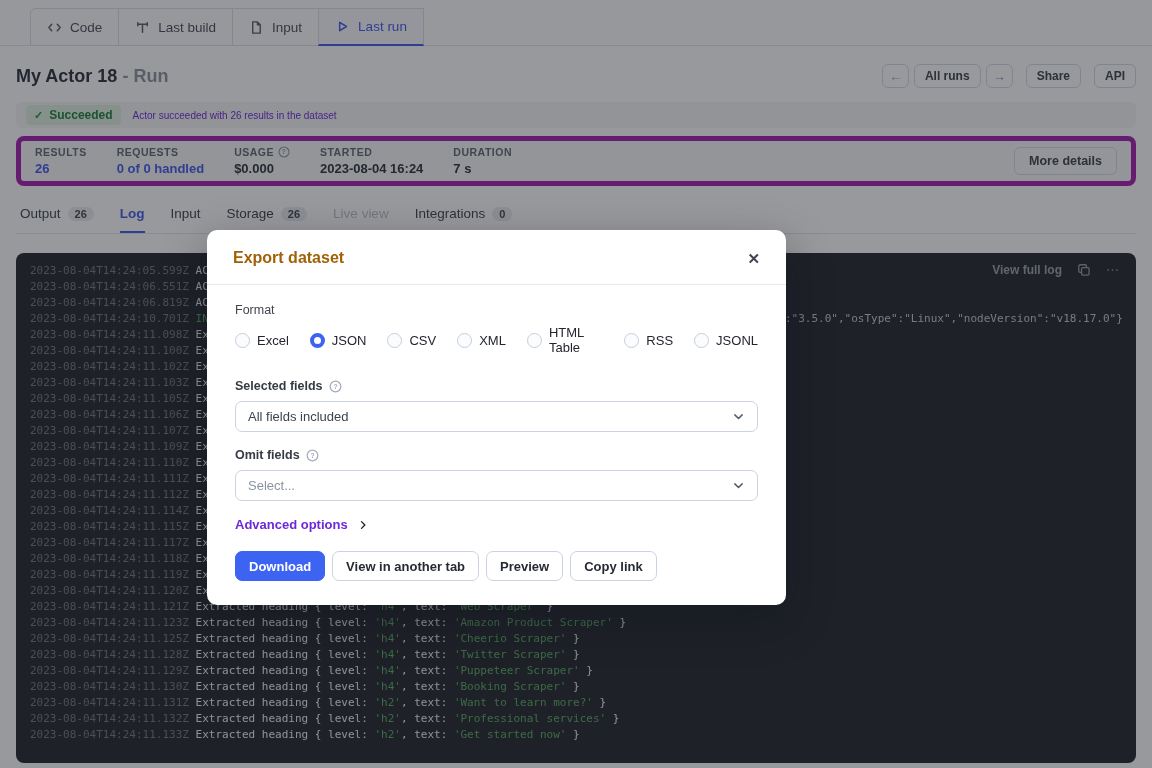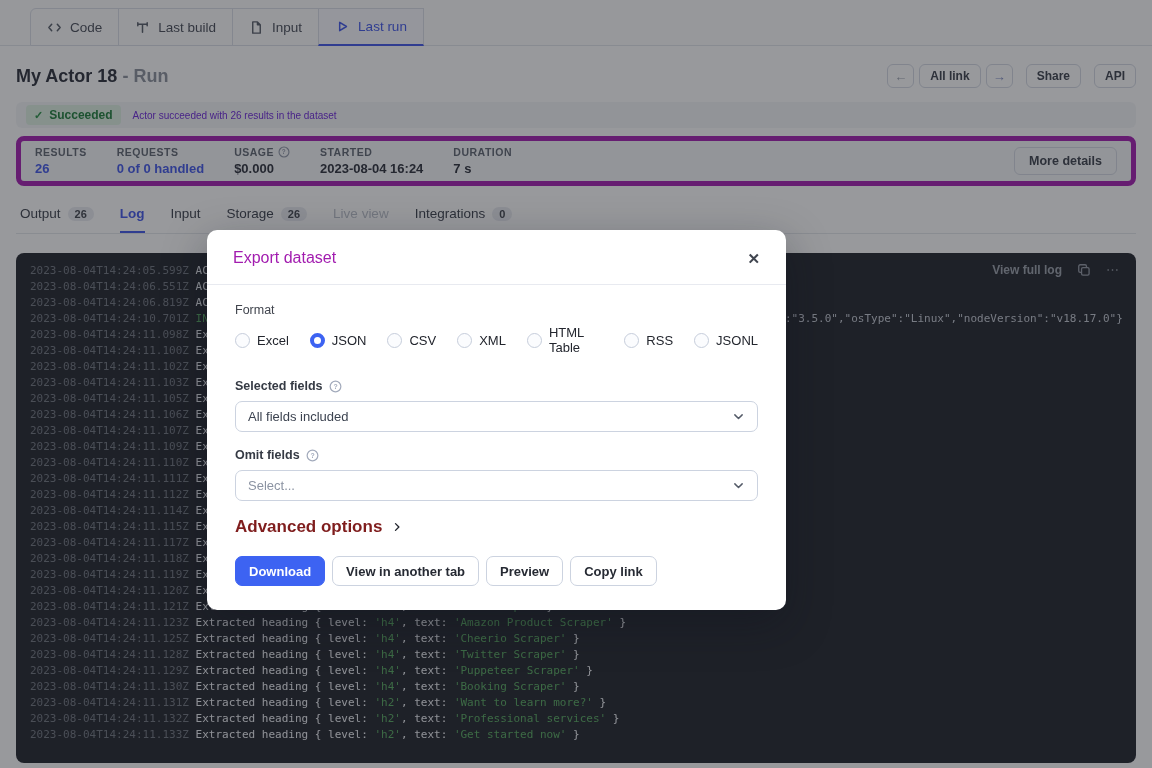--- a/index.html
+++ b/index.html
@@ -61,32 +61,32 @@
   .c-plain { color:#eceef2; }
   .c-green { color:#57a95f; }
   .c-dim { color:#c2c7d0; }
 
   
   .overlay { position:absolute; inset:0; background:rgba(28,30,38,0.45); z-index:10; }
 
   
   .modal { position:absolute; left:207px; top:230px; width:579px; background:#ffffff; border-radius:10px; box-shadow:0 14px 44px rgba(15,18,30,0.35); z-index:20; }
   .modal-header { display:flex; align-items:center; justify-content:space-between; padding:19px 26px 17px; }
-  .modal-title { font-size:16px; font-weight:400; color:#a21caf; }
+  .modal-title { font-size:16px; font-weight:700; color:#a16207; }
   .modal-close { font-size:15px; font-weight:700; color:#40454f; background:none; border:none; cursor:pointer; line-height:1; }
   .modal-divider { border:none; border-top:1px solid #e8eaf0; }
   .modal-body { padding:18px 28px 24px; }
   .field-label { display:flex; align-items:center; gap:6px; font-size:12.5px; font-weight:600; color:#353a44; margin-bottom:8px; }
   .radio-row { display:flex; align-items:center; gap:21px; margin-bottom:24px; }
   .radio-opt { display:flex; align-items:center; gap:7px; font-size:13px; color:#23262e; cursor:pointer; }
   .radio-circle { width:15px; height:15px; border-radius:50%; border:1.5px solid #c6cddb; background:#fbfcfe; flex:0 0 auto; }
   .radio-circle.selected { border:4.5px solid #3d63f2; background:#ffffff; }
   .select-box { height:31px; border:1px solid #ccd3e0; border-radius:7px; display:flex; align-items:center; justify-content:space-between; padding:0 12px; margin-bottom:16px; font-size:13px; color:#3c4350; cursor:pointer; background:#fff; }
   .select-box .val.placeholder { color:#8b93a2; }
-  .advanced-row { display:flex; gap:9px; font-size:17px; font-weight:600; color:#7f1d1d; margin:2px 0 19px; cursor:pointer; }
+  .advanced-row { display:flex; gap:9px; font-size:13px; font-weight:600; color:#6d28d9; margin:2px 0 19px; cursor:pointer; }
   .btn-row { display:flex; gap:7px; }
   .mbtn { height:30px; border:1px solid #ccd3e0; border-radius:7px; background:#fff; padding:0 13px; font-size:13px; color:#262a33; font-weight:600; display:flex; align-items:center; cursor:pointer; font-family:"Liberation Sans", sans-serif; }
   .mbtn.primary { background:#3d63f2; border-color:#3d63f2; color:#fff; }
   .helpicon, .chev { display:flex; align-items:center; }
 </style>
 </head>
 <body>
 
 <div class="page">
 
@@ -127,21 +127,21 @@
 
   <div class="title-row">
     <div class="page-title">
       <span>My Actor 18</span>
       <span class="sub">- Run</span>
     </div>
     <div class="title-actions">
       <button class="abtn iconbtn prev">
           <span>←</span>
         </button>
-      <button class="abtn">All link</button>
+      <button class="abtn">All runs</button>
       <button class="abtn iconbtn next">
           <span>→</span>
         </button>
       <button class="abtn gap-left">Share</button>
       <button class="abtn gap-left">API</button>
     </div>
   </div>
 
   <div class="status-banner">
     <span class="succ-badge">

